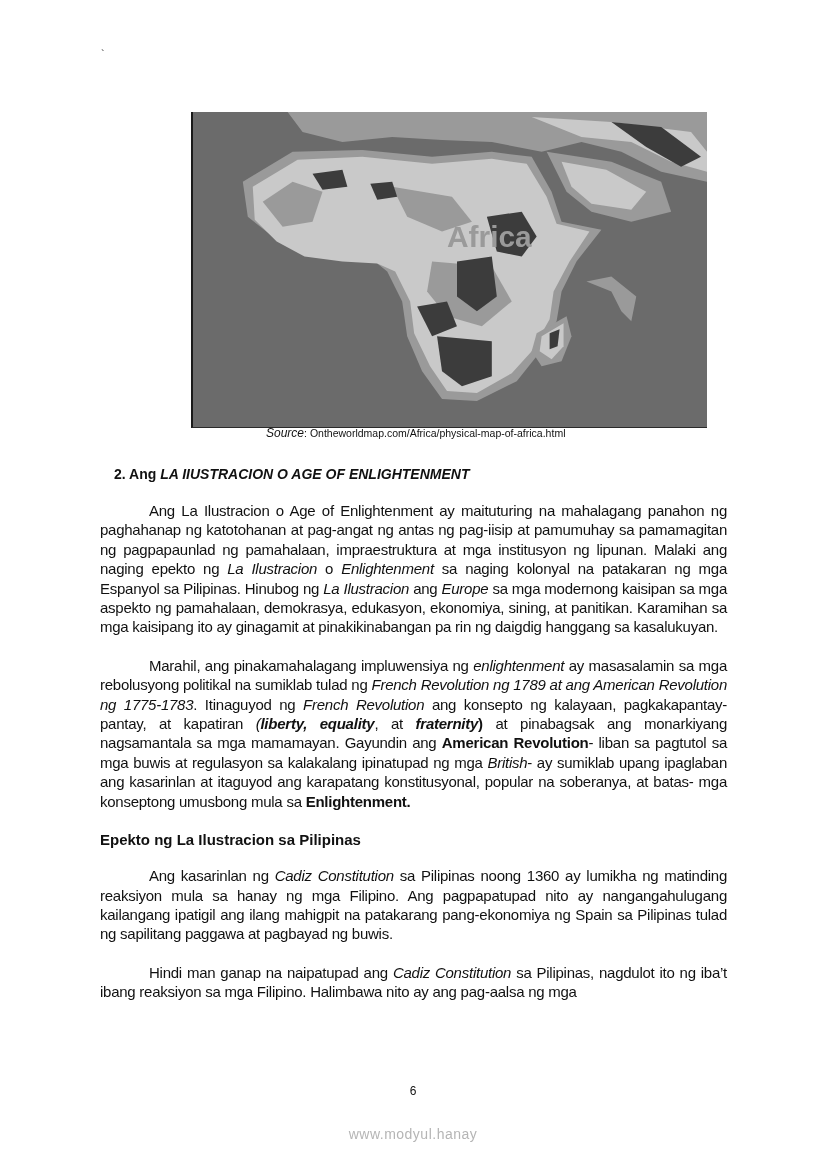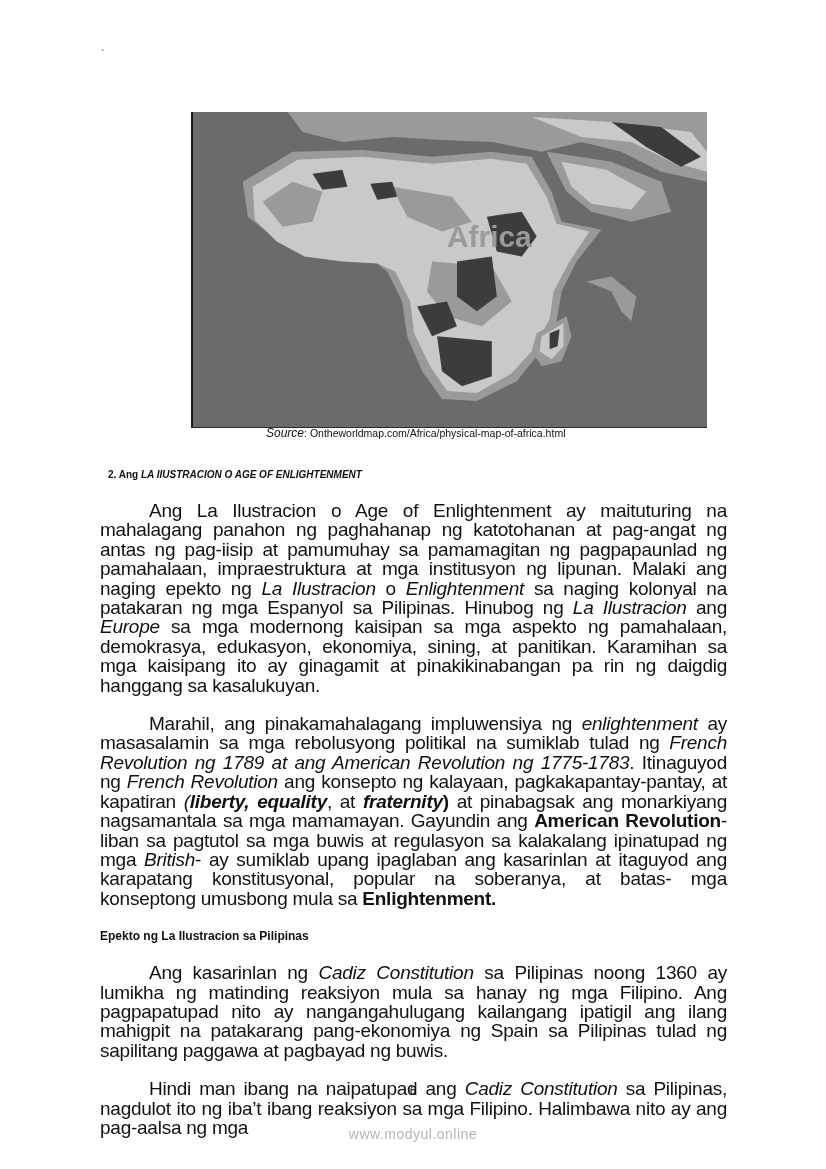--- a/index.html
+++ b/index.html
@@ -6,23 +6,23 @@
   body { width:826px; height:1169px; position:relative; overflow:hidden;
          font-family:"Liberation Sans", sans-serif; color:#111; }
   .tick { position:absolute; left:101px; top:48px; font-size:11px; color:#333; }
   .map-figure { position:absolute; left:191px; top:112px; width:516px; height:316px;
                 background:#ef4444; border-left:2px solid #1a1a1a; border-bottom:1px solid #2a2a2a;
                 box-sizing:border-box; overflow:hidden; }
   .map-figure svg { display:block; width:100%; height:100%; }
   .map-caption { position:absolute; left:266px; top:426px; font-size:10.5px; color:#111; white-space:nowrap; }
   .map-caption .src { font-style:italic; font-size:12px; }
   .content { position:absolute; left:100px; top:465px; width:627px; }
-  .h2 { font-weight:bold; font-size:10px; margin:0 0 17px 8px; line-height:19px; }
-  .h3 { font-weight:bold; font-size:12px; margin:0 0 17px 0; line-height:19px; }
-  p { margin:0 0 19px 0; font-size:19px; line-height:19.4px; text-align:justify;
+  .h2 { font-weight:bold; font-size:14px; margin:0 0 17px 14px; line-height:19px; }
+  .h3 { font-weight:bold; font-size:15px; margin:0 0 17px 0; line-height:19px; }
+  p { margin:0 0 19px 0; font-size:15px; line-height:19.4px; text-align:justify;
       text-indent:49px; letter-spacing:-0.25px; word-spacing:0px; }
   .page-number { position:absolute; left:0; width:826px; top:1084px; text-align:center; font-size:12px; color:#111; }
   .watermark { position:absolute; left:0; width:826px; top:1126px; text-align:center;
                font-size:14px; color:#b5b5b5; letter-spacing:0.5px; }
 </style>
 </head>
 <body>
 
 <div class="tick">`</div>
 
@@ -69,17 +69,17 @@
 
 <div class="content">
   <div class="h2"><span>2. Ang </span><i>LA IIUSTRACION O AGE OF ENLIGHTENMENT</i></div>
 
   <p><span>Ang La Ilustracion o Age of Enlightenment ay maituturing na mahalagang panahon ng paghahanap ng katotohanan at pag-angat ng antas ng pag-iisip at pamumuhay sa pamamagitan ng pagpapaunlad ng pamahalaan, impraestruktura at mga institusyon ng lipunan. Malaki ang naging epekto ng </span><span style="font-style: italic;">La Ilustracion</span><span> o </span><span style="font-style: italic;">Enlightenment</span><span> sa naging kolonyal na patakaran ng mga Espanyol sa Pilipinas. Hinubog ng </span><span style="font-style: italic;">La Ilustracion</span><span> ang </span><span style="font-style: italic;">Europe</span><span> sa mga modernong kaisipan sa mga aspekto ng pamahalaan, demokrasya, edukasyon, ekonomiya, sining, at panitikan. Karamihan sa mga kaisipang ito ay ginagamit at pinakikinabangan pa rin ng daigdig hanggang sa kasalukuyan.</span></p>
   <p><span>Marahil, ang pinakamahalagang impluwensiya ng </span><span style="font-style: italic;">enlightenment</span><span> ay masasalamin sa mga rebolusyong politikal na sumiklab tulad ng </span><span style="font-style: italic;">French Revolution ng 1789 at ang American Revolution ng 1775-1783</span><span>. Itinaguyod ng </span><span style="font-style: italic;">French Revolution</span><span> ang konsepto ng kalayaan, pagkakapantay-pantay, at kapatiran </span><span style="font-style: italic;">(</span><span style="font-style: italic; font-weight: bold;">liberty, equality</span><span>, at </span><span style="font-style: italic; font-weight: bold;">fraternity</span><span style="font-weight: bold;">)</span><span> at pinabagsak ang monarkiyang nagsamantala sa mga mamamayan. Gayundin ang </span><span style="font-weight: bold;">American Revolution</span><span>- liban sa pagtutol sa mga buwis at regulasyon sa kalakalang ipinatupad ng mga </span><span style="font-style: italic;">British</span><span>- ay sumiklab upang ipaglaban ang kasarinlan at itaguyod ang karapatang konstitusyonal, popular na soberanya, at batas- mga konseptong umusbong mula sa </span><span style="font-weight: bold;">Enlightenment.</span></p>
 
   <div class="h3">Epekto ng La Ilustracion sa Pilipinas</div>
 
   <p><span>Ang kasarinlan ng </span><span style="font-style: italic;">Cadiz Constitution</span><span> sa Pilipinas noong 1360 ay lumikha ng matinding reaksiyon mula sa hanay ng mga Filipino. Ang pagpapatupad nito ay nangangahulugang kailangang ipatigil ang ilang mahigpit na patakarang pang-ekonomiya ng Spain sa Pilipinas tulad ng sapilitang paggawa at pagbayad ng buwis.</span></p>
-  <p><span>Hindi man ibang na naipatupad ang </span><span style="font-style: italic;">Cadiz Constitution</span><span> sa Pilipinas, nagdulot ito ng iba’t ibang reaksiyon sa mga Filipino. Halimbawa nito ay ang pag-aalsa ng mga</span></p>
+  <p><span>Hindi man ganap na naipatupad ang </span><span style="font-style: italic;">Cadiz Constitution</span><span> sa Pilipinas, nagdulot ito ng iba’t ibang reaksiyon sa mga Filipino. Halimbawa nito ay ang pag-aalsa ng mga</span></p>
 </div>
 
 <div class="page-number">6</div>
-<div class="watermark">www.modyul.online</div>
+<div class="watermark">www.modyul.hanay</div>
 
 </body></html>

